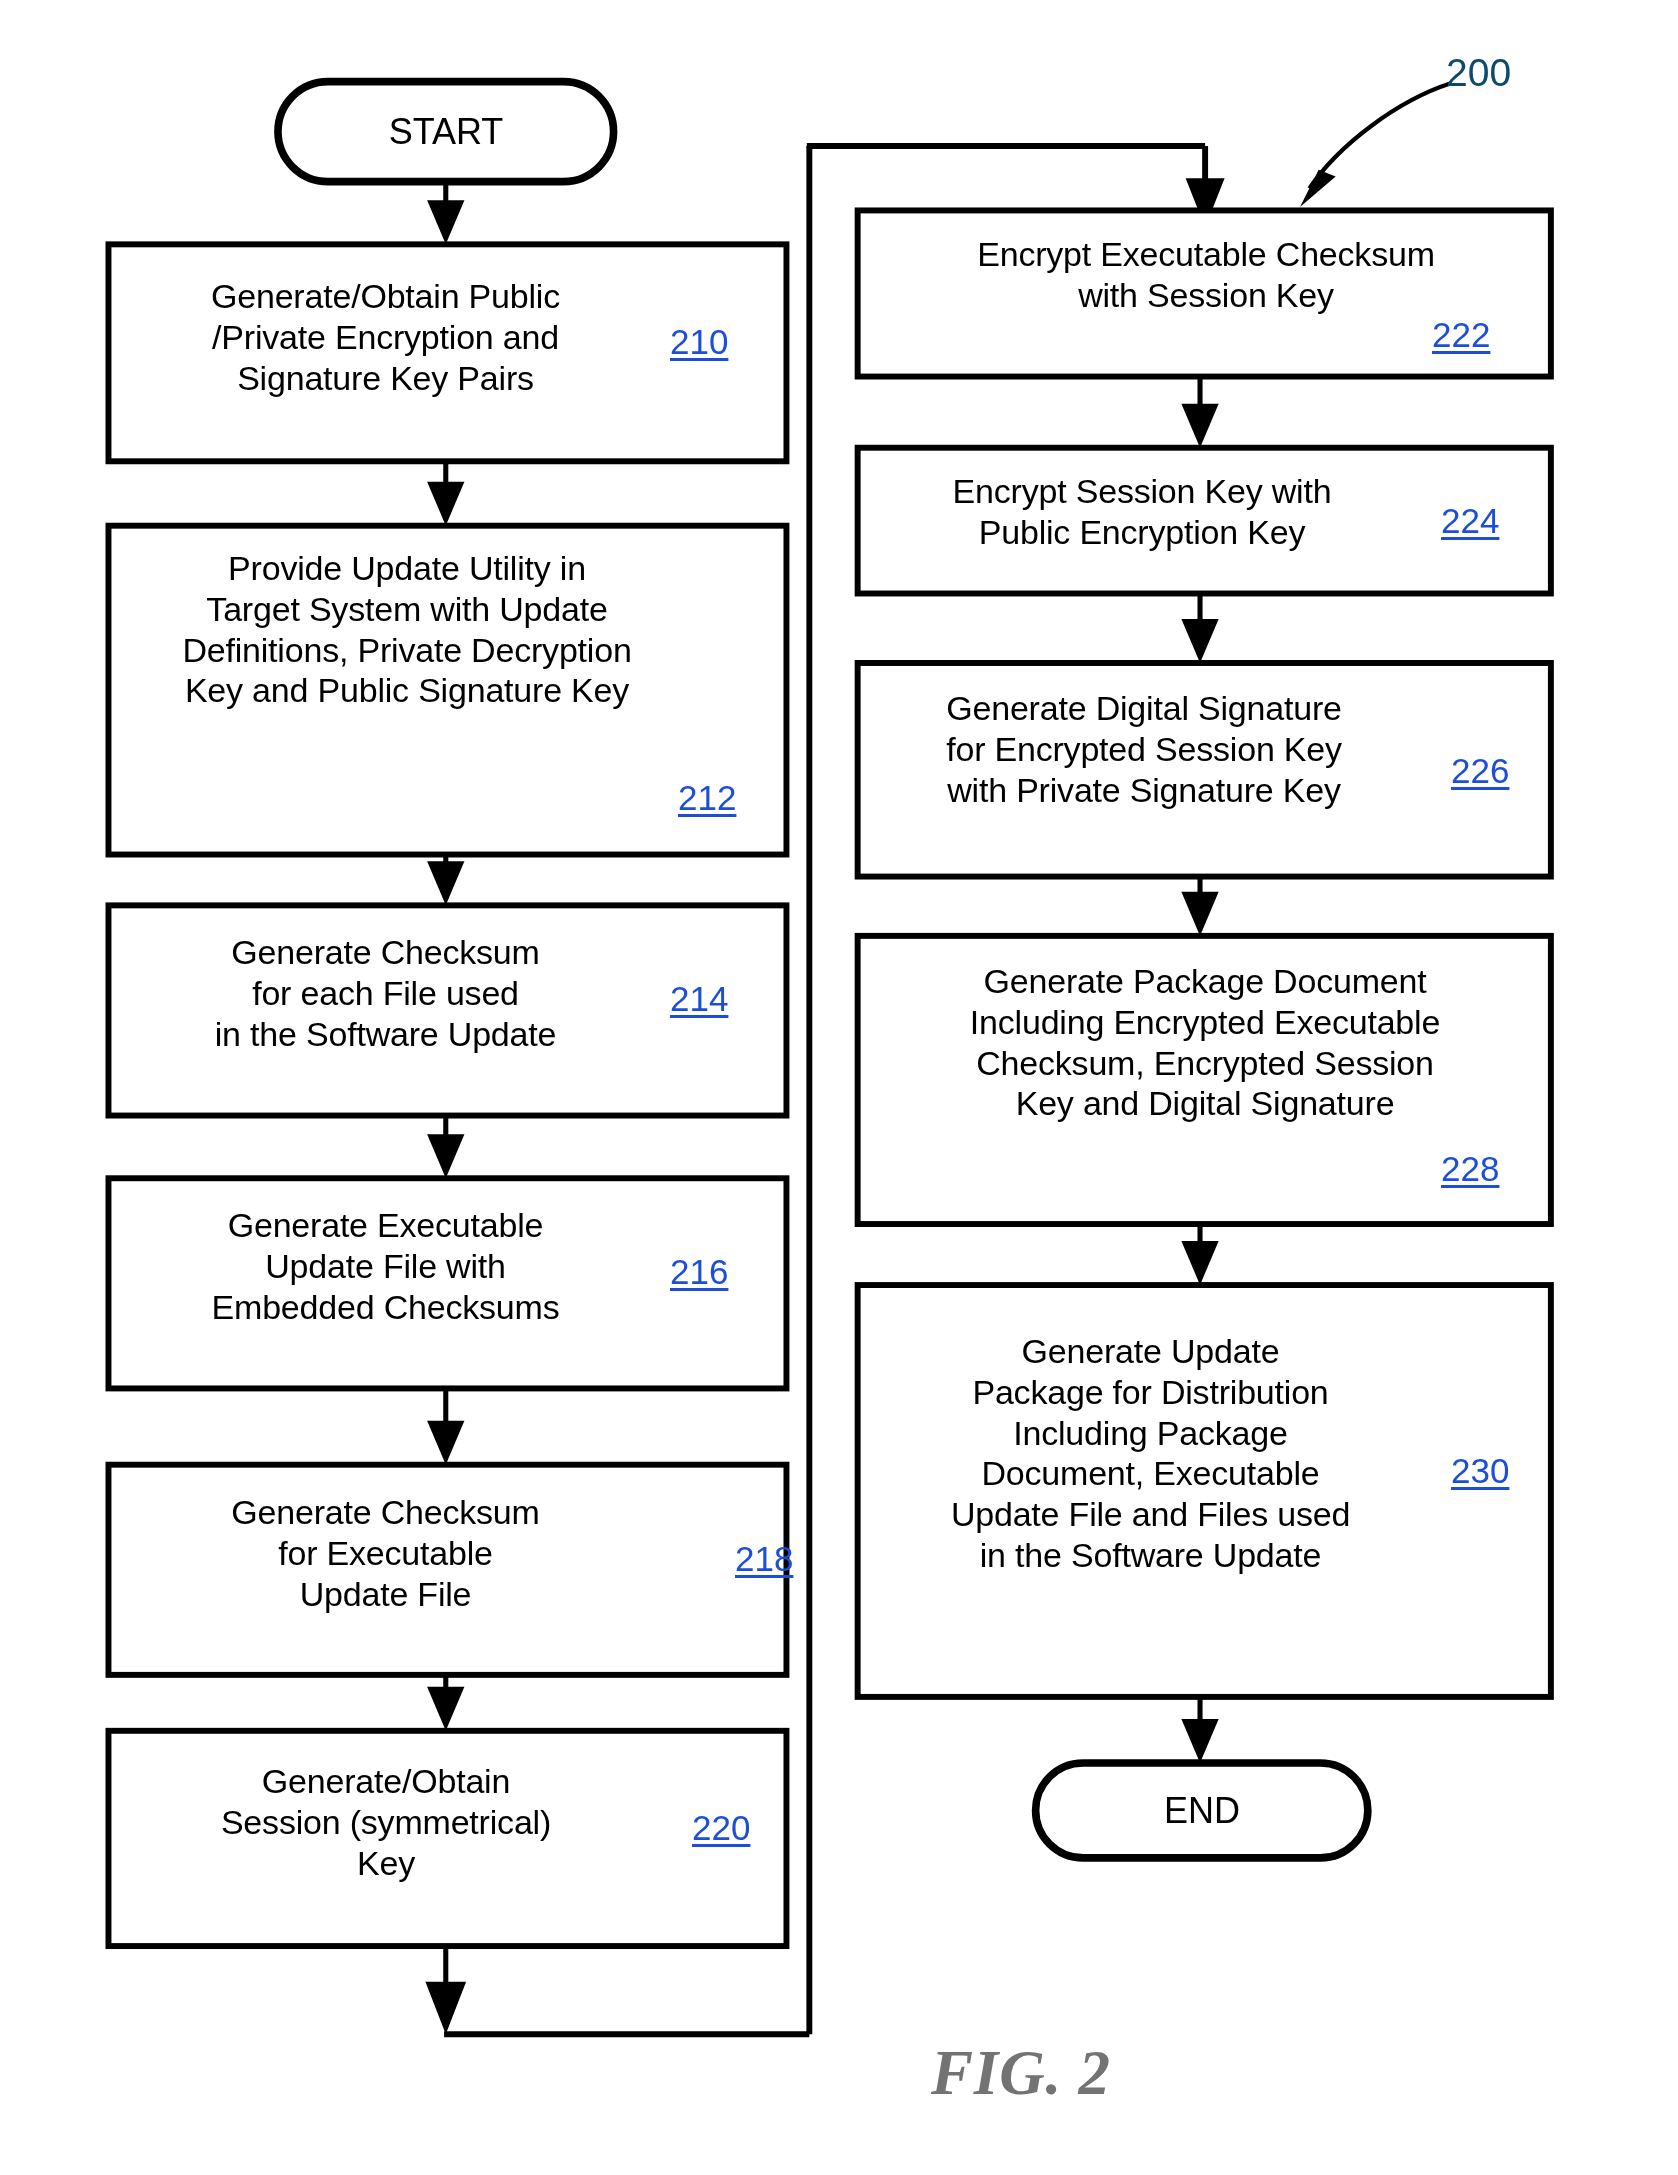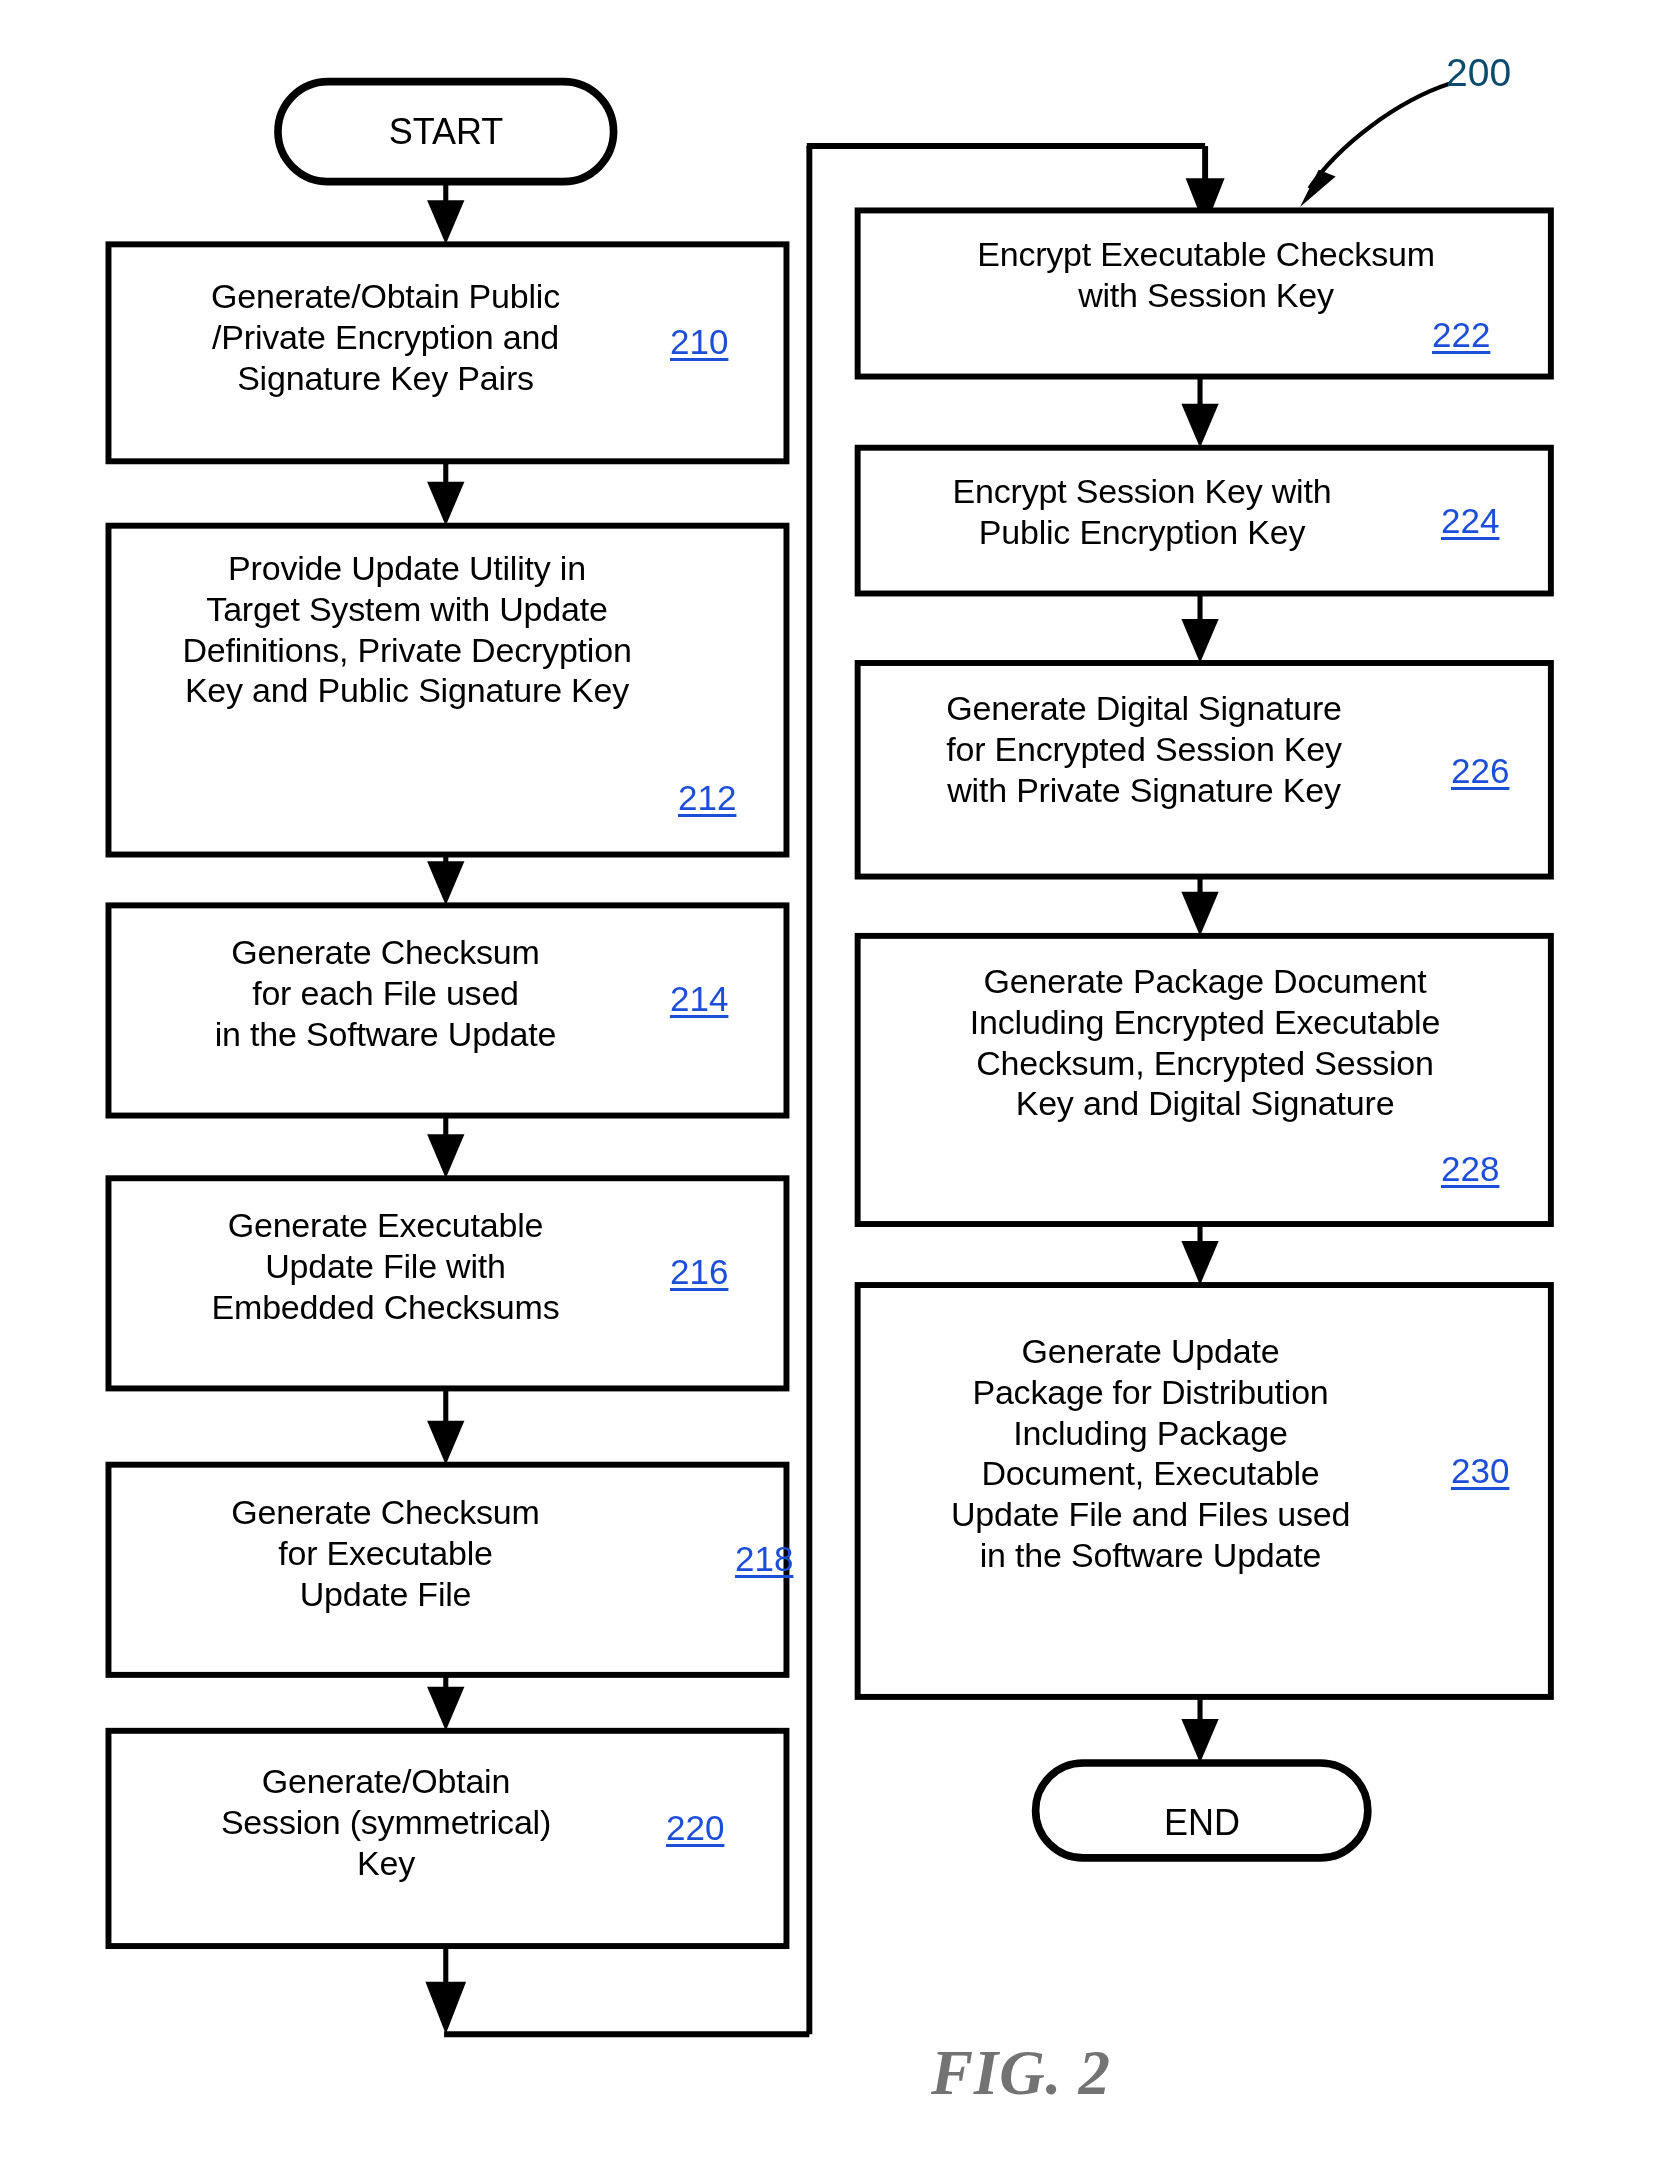--- a/index.html
+++ b/index.html
@@ -199,21 +199,21 @@
 
     <g>
       <path class="lead-line" d="M 1712,98 C 1650,118 1580,170 1545,222"></path>
       <polygon class="arrow-head" points="1534,244 1576,208 1556,200"></polygon>
     </g>
 
   </svg>
 
   <div class="term-text" style="left:278px; top:114px; width:336px;">START</div>
 
-  <div class="term-text" style="left:1036px; top:1793px; width:332px;margin-top:12px;">END</div>
+  <div class="term-text" style="left:1036px; top:1793px; width:332px;">END</div>
 
   <div class="step-text" style="left:127px; top:276px; width:517px;">Generate/Obtain Public
 /Private Encryption and
 Signature Key Pairs</div>
   <div class="step-ref" style="left:670px; top:324px;">210</div>
 
   <div class="step-text" style="left:119px; top:548px; width:576px;">Provide Update Utility in
 Target System with Update
 Definitions, Private Decryption
 Key and Public Signature Key</div>
@@ -230,21 +230,21 @@
   <div class="step-ref" style="left:670px; top:1254px;">216</div>
 
   <div class="step-text" style="left:127px; top:1492px; width:517px;">Generate Checksum
 for Executable
 Update File</div>
   <div class="step-ref" style="left:688px; top:1541px;margin-left:47px;">218</div>
 
   <div class="step-text" style="left:119px; top:1761px; width:534px;">Generate/Obtain
 Session (symmetrical)
 Key</div>
-  <div class="step-ref" style="left:666px; top:1810px;">220</div>
+  <div class="step-ref" style="left:692px; top:1810px;">220</div>
 
   <div class="step-text" style="left:871px; top:234px; width:670px;">Encrypt Executable Checksum
 with Session Key</div>
   <div class="step-ref" style="left:1432px; top:317px;">222</div>
 
   <div class="step-text" style="left:871px; top:471px; width:542px;">Encrypt Session Key with
 Public Encryption Key</div>
   <div class="step-ref" style="left:1441px; top:503px;">224</div>
 
   <div class="step-text" style="left:873px; top:688px; width:542px;">Generate Digital Signature

